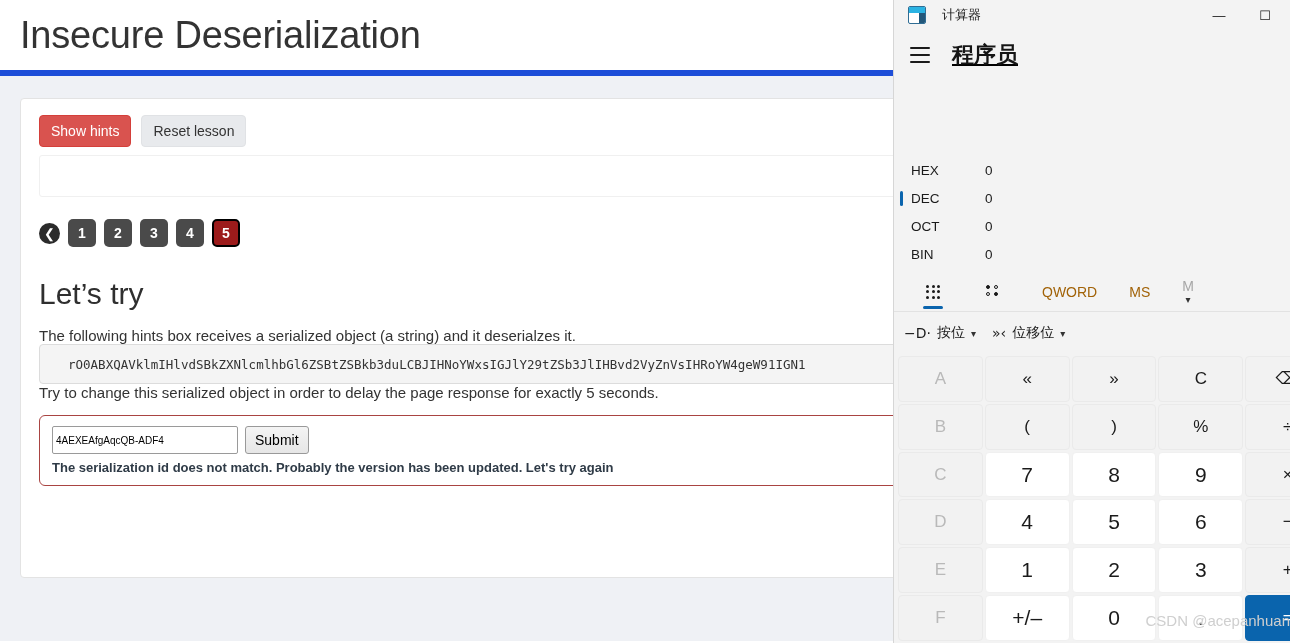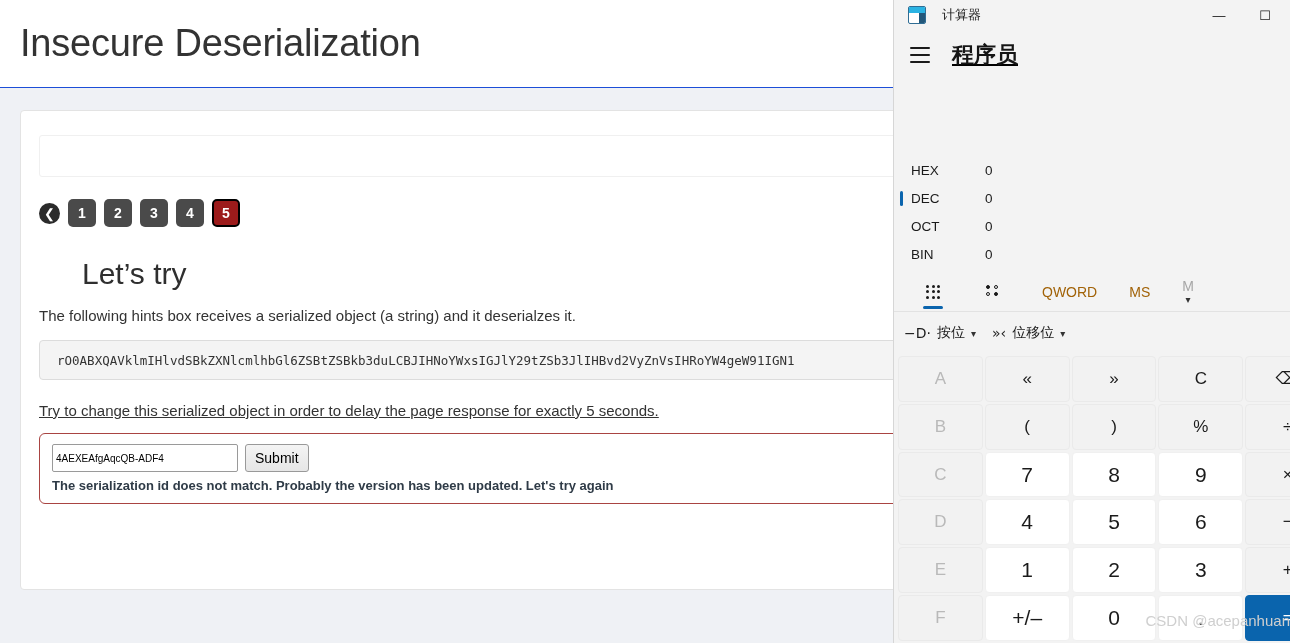--- a/index.html
+++ b/index.html
@@ -15,22 +15,22 @@
 
   
   .webpage {
     position: absolute; left: 0; top: 0;
     width: 893px; height: 643px;
     background: #ffffff;
     overflow: hidden;
   }
 
   .page-header {
-    height: 88px;
-    border-bottom: 1px solid #1d4ed8;
+    height: 76px;
+    border-bottom: 6px solid #1d4ed8;
     display: flex; align-items: center;
     padding-left: 20px;
     background: #ffffff;
   }
   .page-title {
     font-size: 38px;
     font-weight: 400;
     color: #333333;
     letter-spacing: -0.2px;
     white-space: nowrap;
@@ -103,48 +103,46 @@
     background: #9c1b1b;
     border: 2px solid #000000;
     color: #ffffff;
   }
 
   .section-title {
     margin-top: 30px;
     font-size: 30px;
     font-weight: 400;
     color: #2f2f2f;
-    margin-left: 43px;
   }
   .para {
     margin-top: 16px;
     font-size: 15px;
     color: #333333;
   }
 
   .serial-box {
-    margin-top: 16px;
     background: #f4f4f4;
     border: 1px solid #dcdcdc;
     border-radius: 4px;
     height: 40px;
     display: flex; align-items: center;
-    padding: 0 17px;
+    padding: 0 28px;
     overflow: hidden;
     width: 1150px;
   }
   .serial-text {
     font-family: "DejaVu Sans Mono", monospace;
     font-size: 12.5px;
     color: #333333;
     white-space: nowrap;
     overflow: hidden;
   }
 
-  .para2 { margin-top: 22px; font-size: 15px; color: #333333; text-decoration: underline; }
+  .para2 { font-size: 15px; color: #333333; }
 
   .attack-box {
     margin-top: 14px;
     border: 1px solid #a94442;
     border-radius: 6px;
     padding: 10px 12px 10px 12px;
     background: #ffffff;
     width: 1150px;
   }
   .attack-row { display: flex; align-items: center; gap: 7px; }
@@ -355,20 +353,24 @@
 
   <div class="webpage">
 
     <div class="page-header">
       <div class="page-title">Insecure Deserialization</div>
     </div>
 
     <div class="page-body">
       <div class="lesson-card">
 
+        <div class="btn-row">
+          <button class="btn btn-hints">Show hints</button>
+          <button class="btn btn-reset">Reset lesson</button>
+        </div>
 
         <div class="hint-panel"></div>
 
         <div class="pager">
           <div class="pager-arrow">❮</div>
           <div class="pg">1</div>
           <div class="pg">2</div>
           <div class="pg">3</div>
           <div class="pg">4</div>
           <div class="pg active">5</div>

